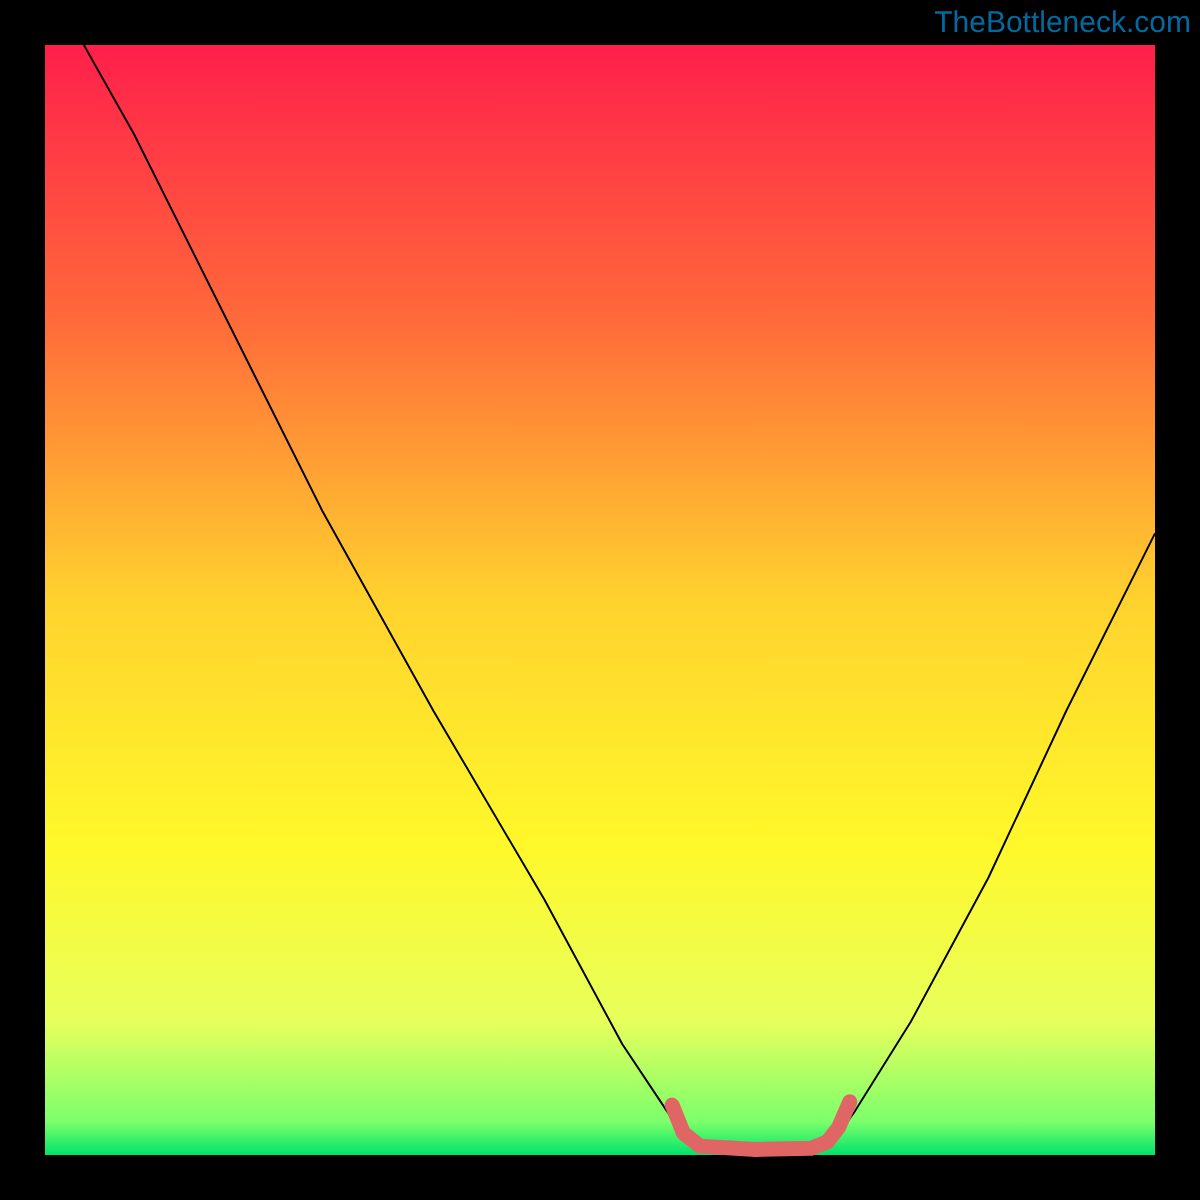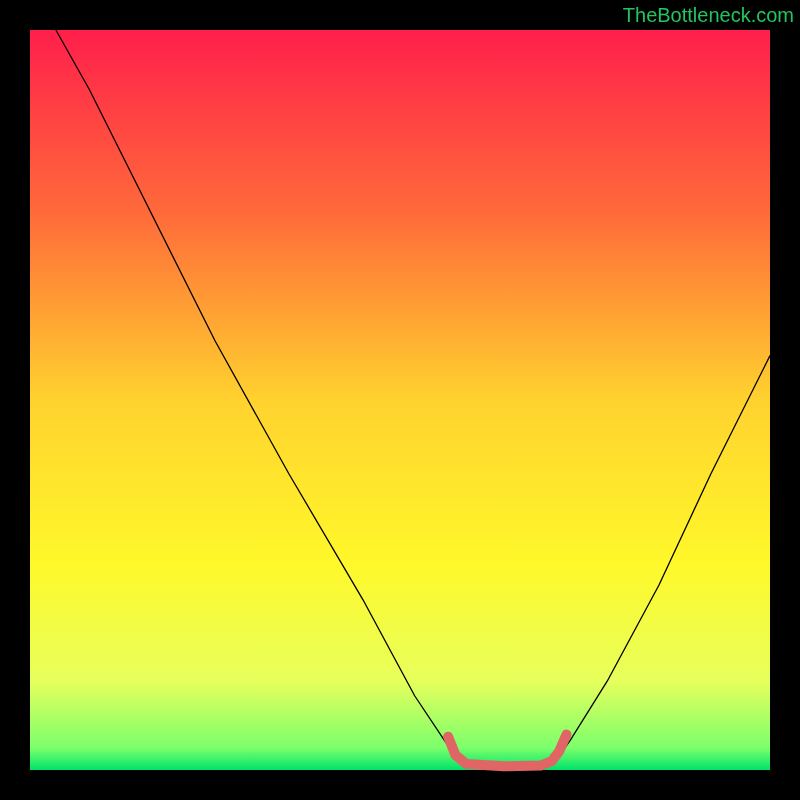--- a/index.html
+++ b/index.html
@@ -13,21 +13,21 @@
   }
   .container {
     width: 800px;
     height: 800px;
     position: relative;
   }
   .watermark {
     position: absolute;
     top: 4px;
     right: 6px;
-    color: #22c55e;
+    color: #0369a1;
     font-size: 20px;
     font-weight: 500;
     z-index: 10;
   }
   svg {
     display: block;
   }
 </style>
 </head>
 <body>

